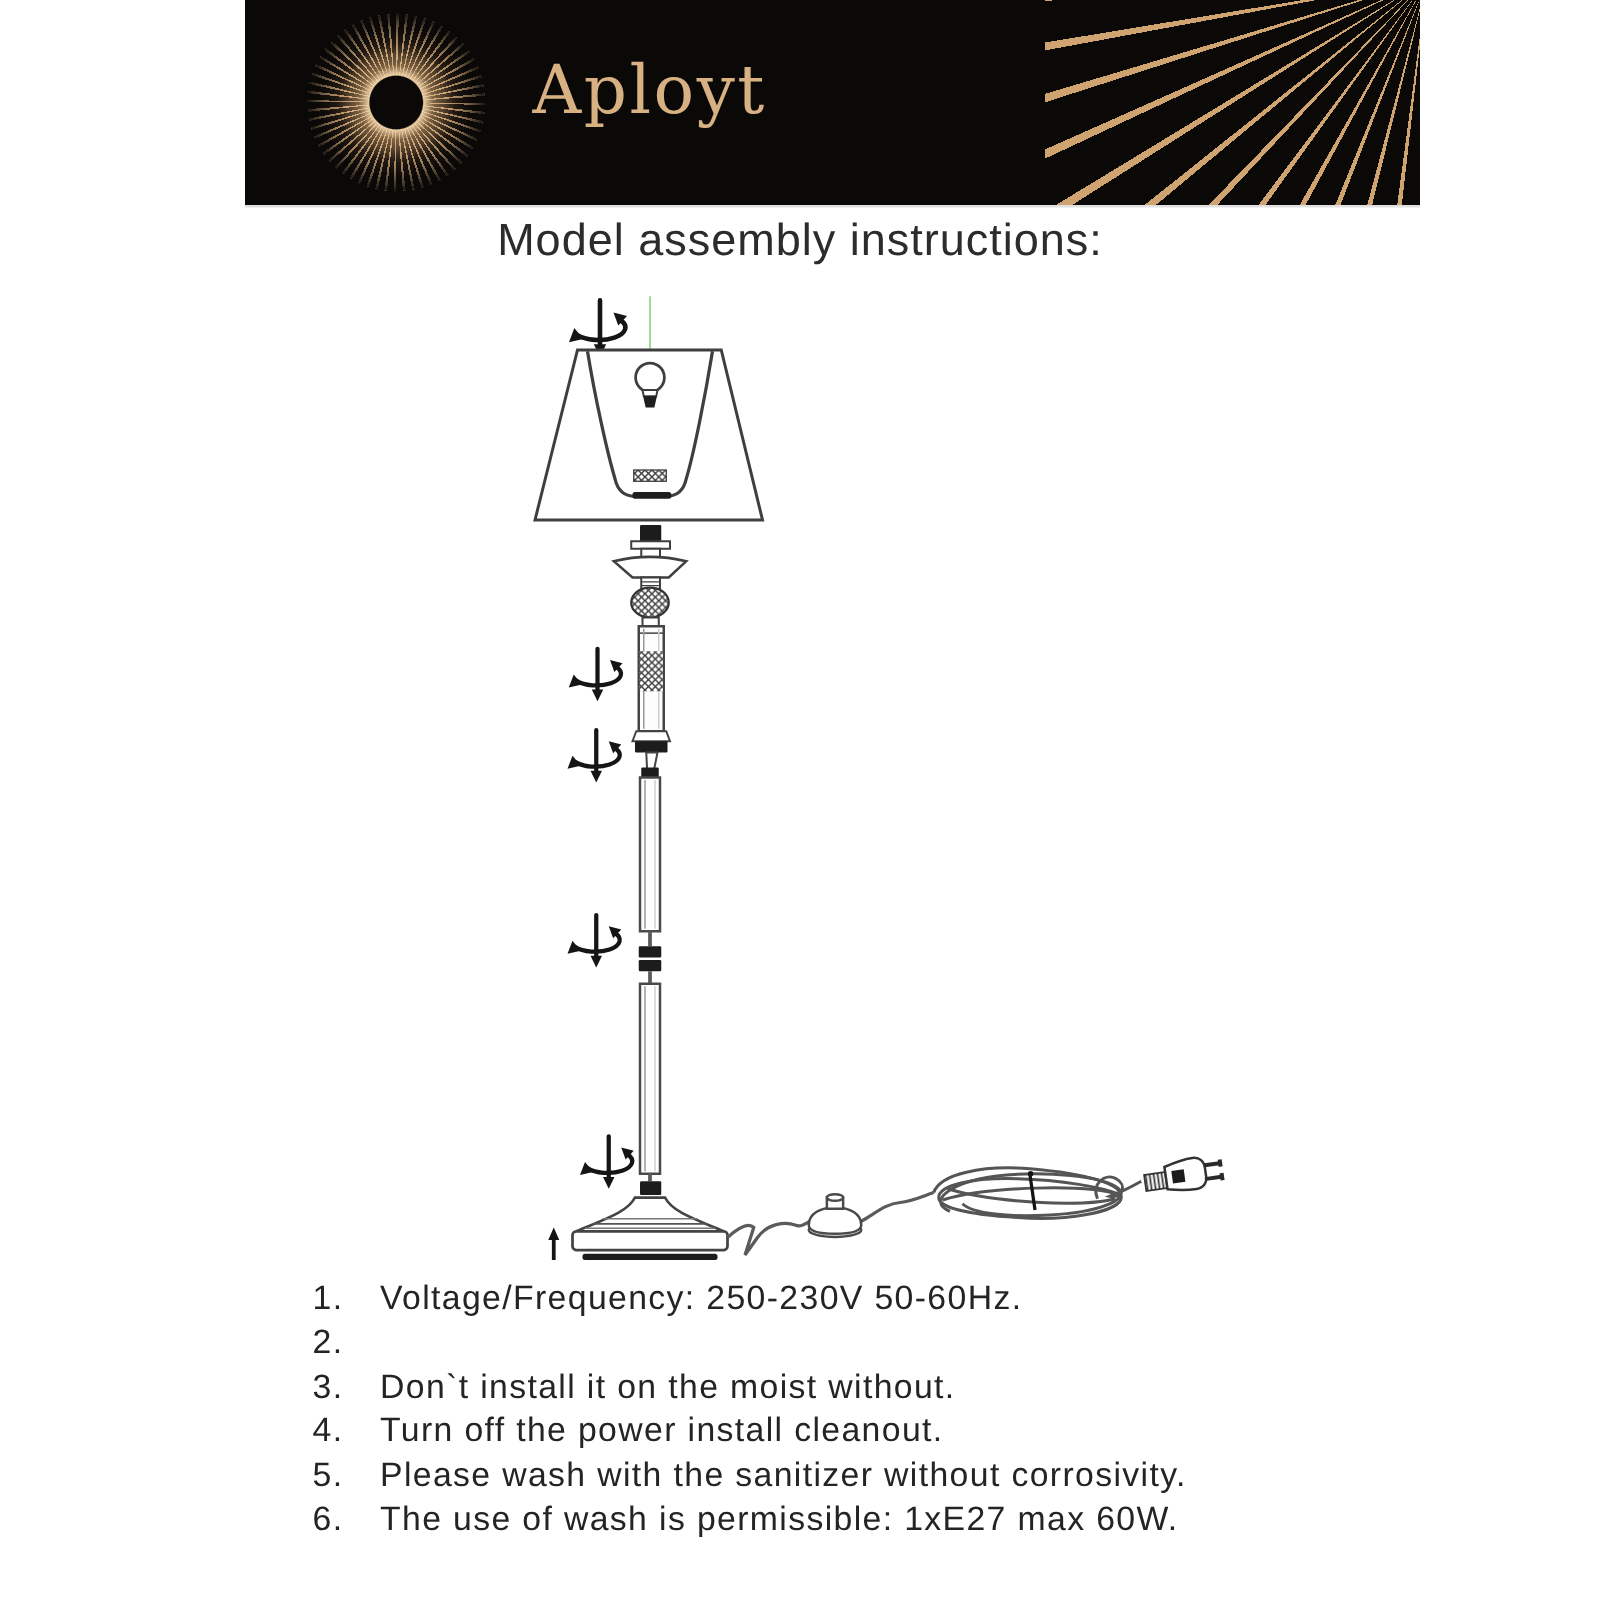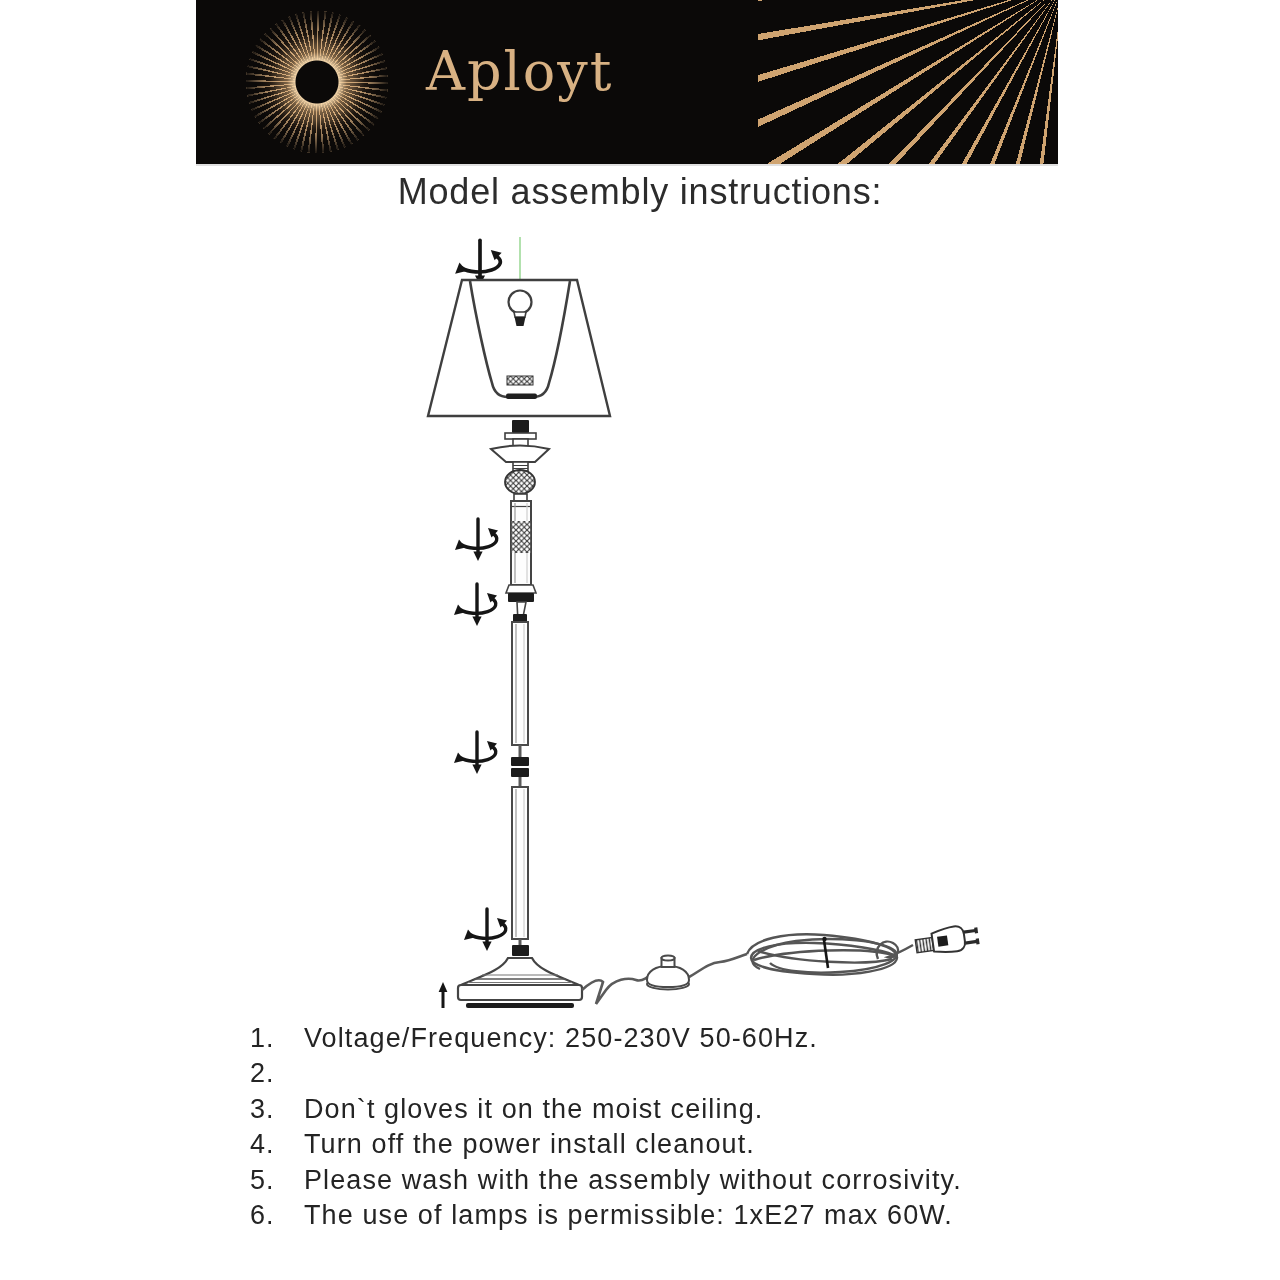--- a/index.html
+++ b/index.html
@@ -3,21 +3,21 @@
 <meta charset="utf-8">
 <style>
   html,body{margin:0;padding:0;}
   body{
     width:1280px;height:1280px;background:#ffffff;
     font-family:"Liberation Sans",sans-serif;
     position:relative;overflow:hidden;color:#262626;
   }
   
   .banner{
-    position:absolute;left:196px;top:0;width:862px;height:164px;
+    position:absolute;left:196px;top:0;width:940px;height:164px;
     background:#0b0908;overflow:hidden;
     box-shadow:0 2px 0 rgba(0,0,0,.12);
   }
   .sunburst{
     position:absolute;left:50px;top:11px;width:142px;height:142px;border-radius:50%;
     background:
       radial-gradient(circle, #0b0908 0 21px, rgba(11,9,8,0) 22px),
       radial-gradient(circle, rgba(246,216,172,.95) 0 22px, rgba(216,172,120,.55) 30px, rgba(150,110,70,.18) 48px, rgba(11,9,8,0) 62px),
       repeating-conic-gradient(rgba(224,182,132,.95) 0deg 1.7deg, rgba(11,9,8,0) 1.7deg 6deg);
   }
@@ -198,27 +198,27 @@
 <div class="instructions">
   <div class="item">
     <span class="num">1.</span>
     <span class="txt">Voltage/Frequency: 250-230V 50-60Hz.</span>
   </div>
   <div class="item">
     <span class="num">2.</span>
   </div>
   <div class="item">
     <span class="num">3.</span>
-    <span class="txt">Don`t gloves it on the moist ceiling.</span>
+    <span class="txt">Don`t install it on the moist without.</span>
   </div>
   <div class="item">
     <span class="num">4.</span>
     <span class="txt">Turn off the power install cleanout.</span>
   </div>
   <div class="item">
     <span class="num">5.</span>
-    <span class="txt">Please wash with the assembly without corrosivity.</span>
+    <span class="txt">Please wash with the sanitizer without corrosivity.</span>
   </div>
   <div class="item">
     <span class="num">6.</span>
-    <span class="txt">The use of lamps is permissible: 1xE27 max 60W.</span>
+    <span class="txt">The use of wash is permissible: 1xE27 max 60W.</span>
   </div>
 </div>
 
 </body></html>

